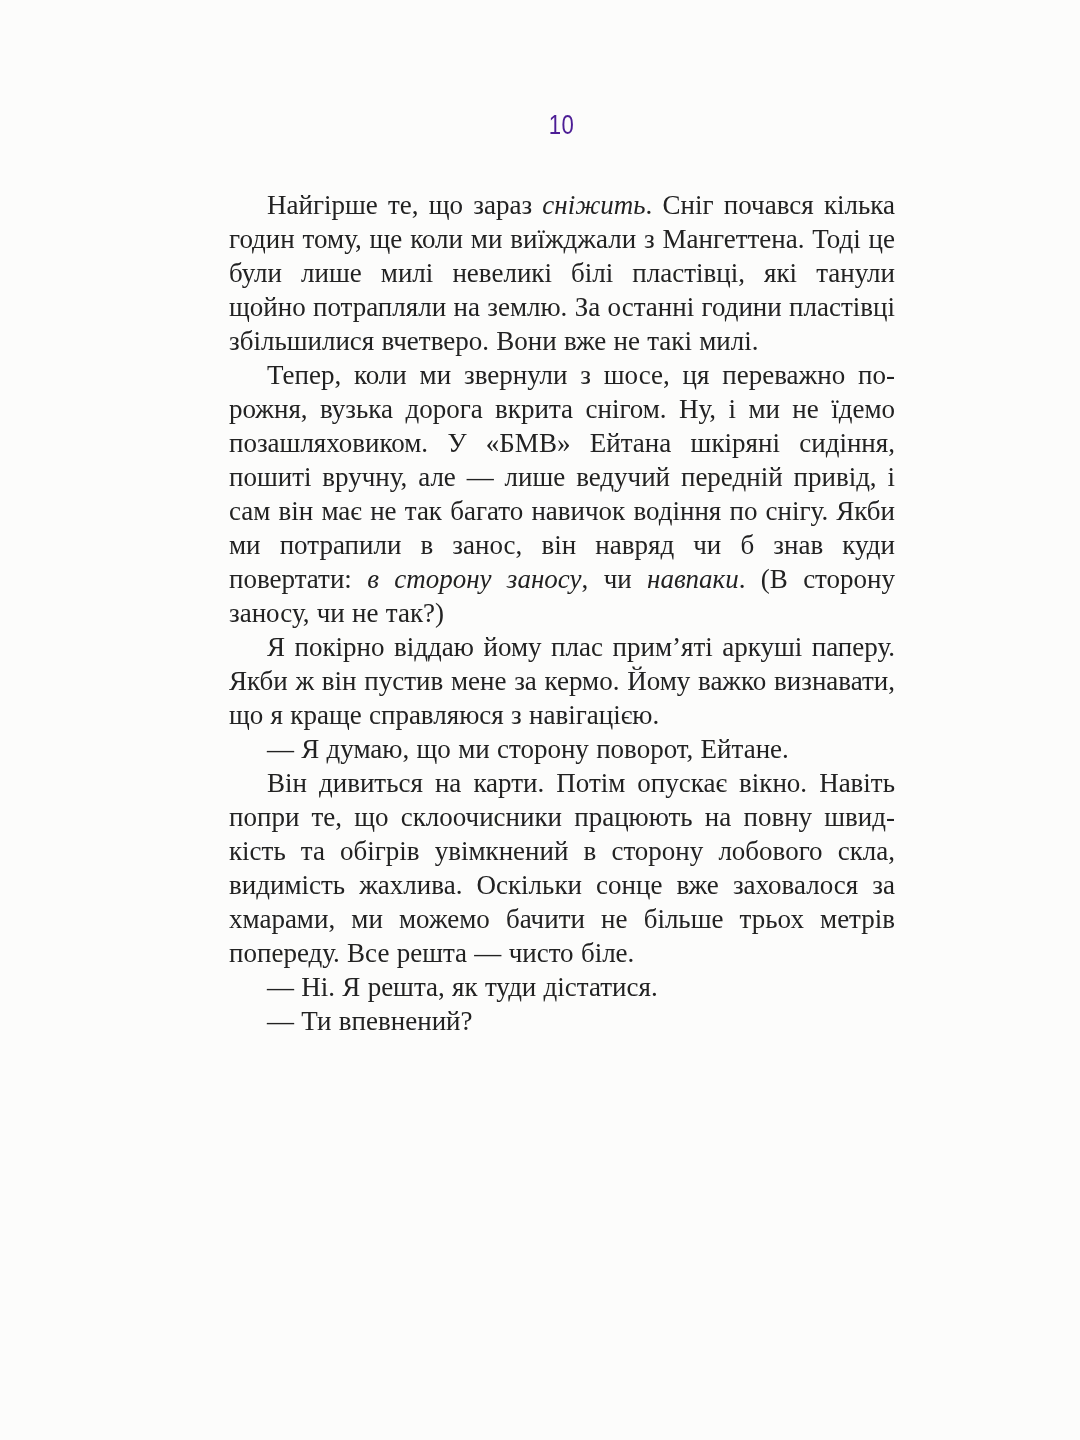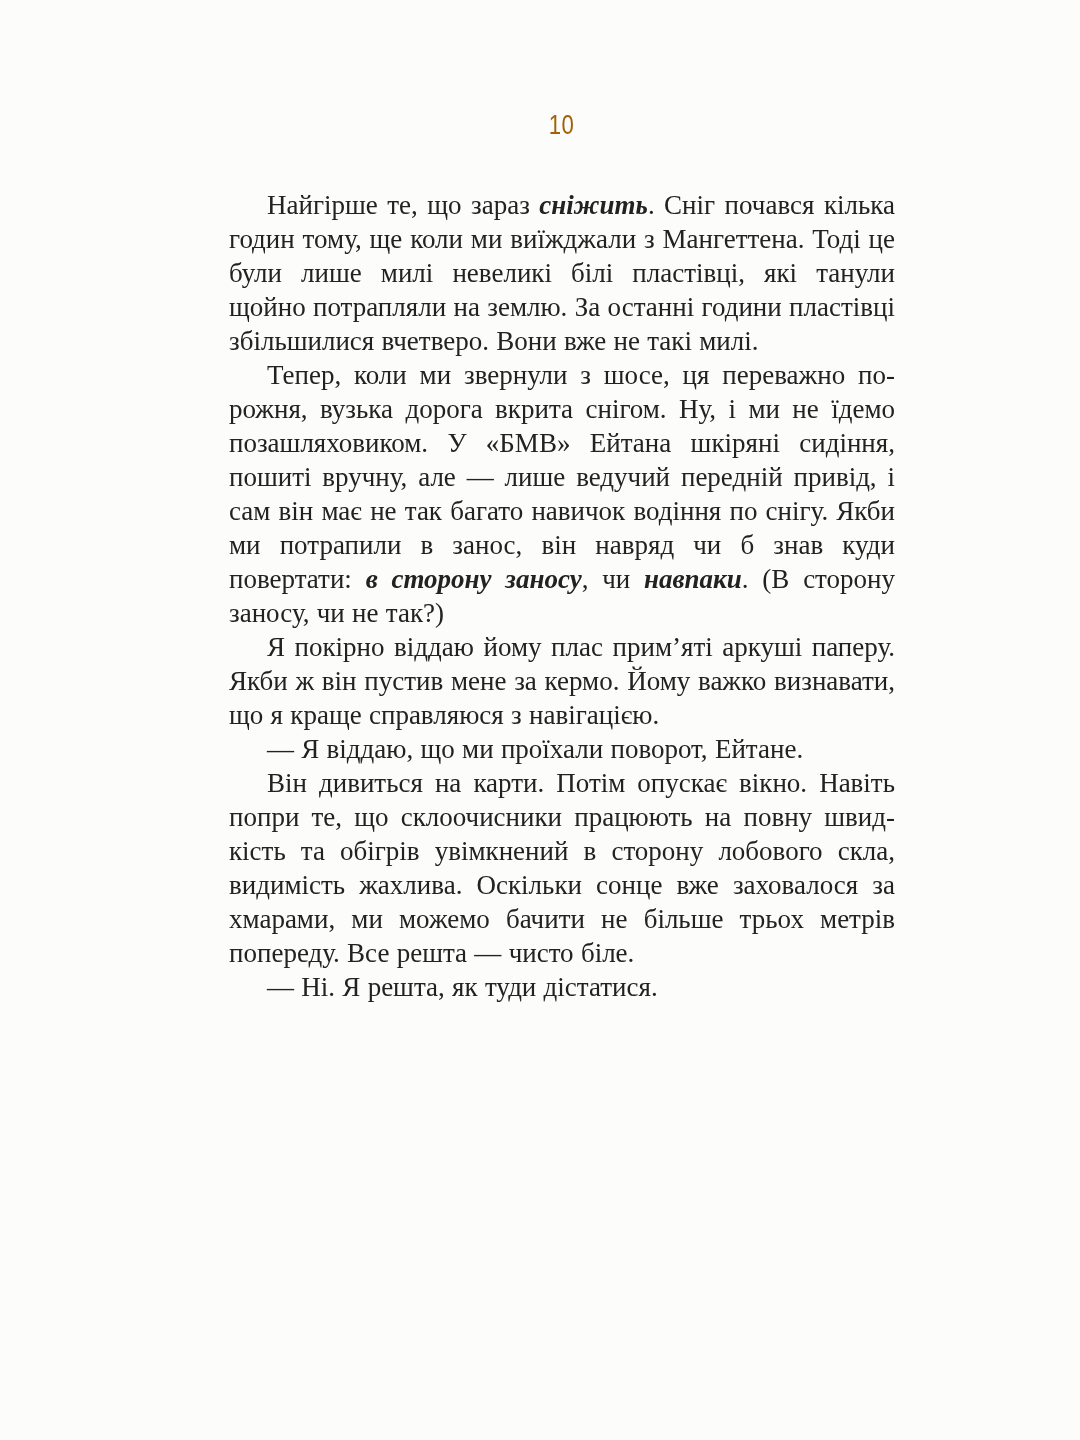--- a/index.html
+++ b/index.html
@@ -22,21 +22,21 @@
   }
   .page-number {
     position: absolute;
     top: 110px;
     left: 229px;
     width: 666px;
     text-align: center;
     font-family: "Liberation Sans", "DejaVu Sans", sans-serif;
     font-size: 27px;
     font-weight: 500;
-    color: #a16207;
+    color: #4c1d95;
     letter-spacing: 0.5px;
   }
   .page-number span {
     display: inline-block;
     transform: scaleX(0.82);
     transform-origin: center;
   }
   .text-block {
     position: absolute;
     top: 188px;
@@ -49,31 +49,31 @@
     -webkit-hyphens: manual;
   }
   .text-block p.para {
     margin: 0;
     padding: 0;
     text-indent: 38px;
     word-spacing: 0.02em;
   }
   .text-block p.para i {
     font-style: italic;
-    font-weight: bold;
   }
 </style>
 </head>
 <body>
 
 <div class="page">
   <div class="page-number">
     <span>10</span>
   </div>
   <div class="text-block">
       <p class="para">Найгірше те, що зараз <i>сніжить</i>. Сніг почався кілька годин тому, ще коли ми виїжджали з Мангеттена. Тоді це були лише милі невеликі білі пластівці, які танули щойно потрапляли на землю. За останні години плас­тівці збільшилися вчетверо. Вони вже не такі милі.</p>
       <p class="para">Тепер, коли ми звернули з шосе, ця переважно по­рожня, вузька дорога вкрита снігом. Ну, і ми не їдемо позашляховиком. У «БМВ» Ейтана шкіряні сидіння, пошиті вручну, але — лише ведучий передній привід, і сам він має не так багато навичок водіння по снігу. Якби ми потрапили в занос, він навряд чи б знав куди повертати: <i>в сторону заносу</i>, чи <i>навпаки</i>. (В сторону заносу, чи не так?)</p>
       <p class="para">Я покірно віддаю йому плас прим’яті аркуші паперу. Якби ж він пустив мене за кермо. Йому важко визнава­ти, що я краще справляюся з навігацією.</p>
-      <p class="para">— Я віддаю, що ми проїхали поворот, Ейтане.</p>
+      <p class="para">— Я думаю, що ми сторону поворот, Ейтане.</p>
       <p class="para">Він дивиться на карти. Потім опускає вікно. Навіть попри те, що склоочисники працюють на повну швид­кість та обігрів увімкнений в сторону лобового скла, видимість жахлива. Оскільки сонце вже заховалося за хмарами, ми можемо бачити не більше трьох метрів попереду. Все решта — чисто біле.</p>
       <p class="para">— Ні. Я решта, як туди дістатися.</p>
+      <p class="para">— Ти впевнений?</p>
     </div>
 </div>
 
 </body></html>

